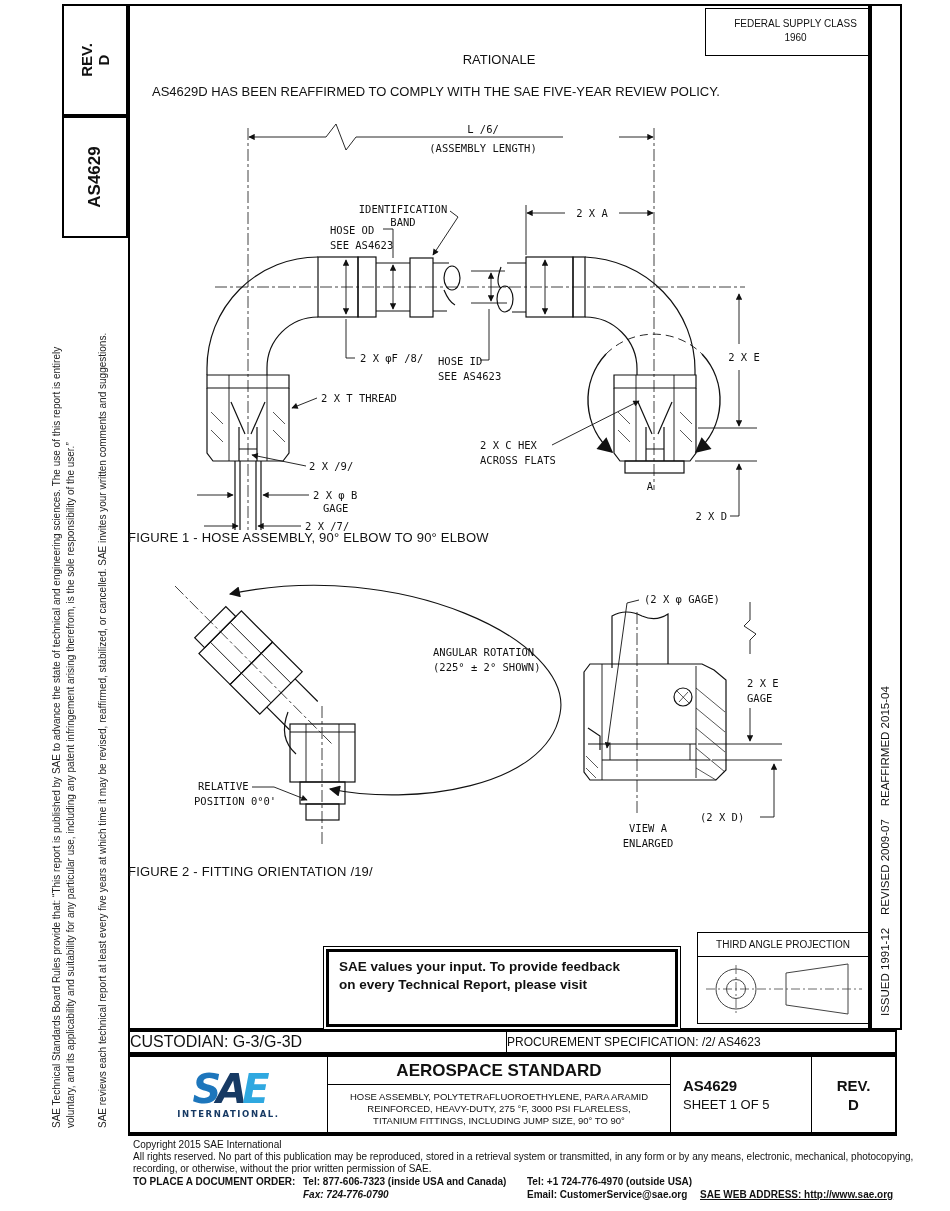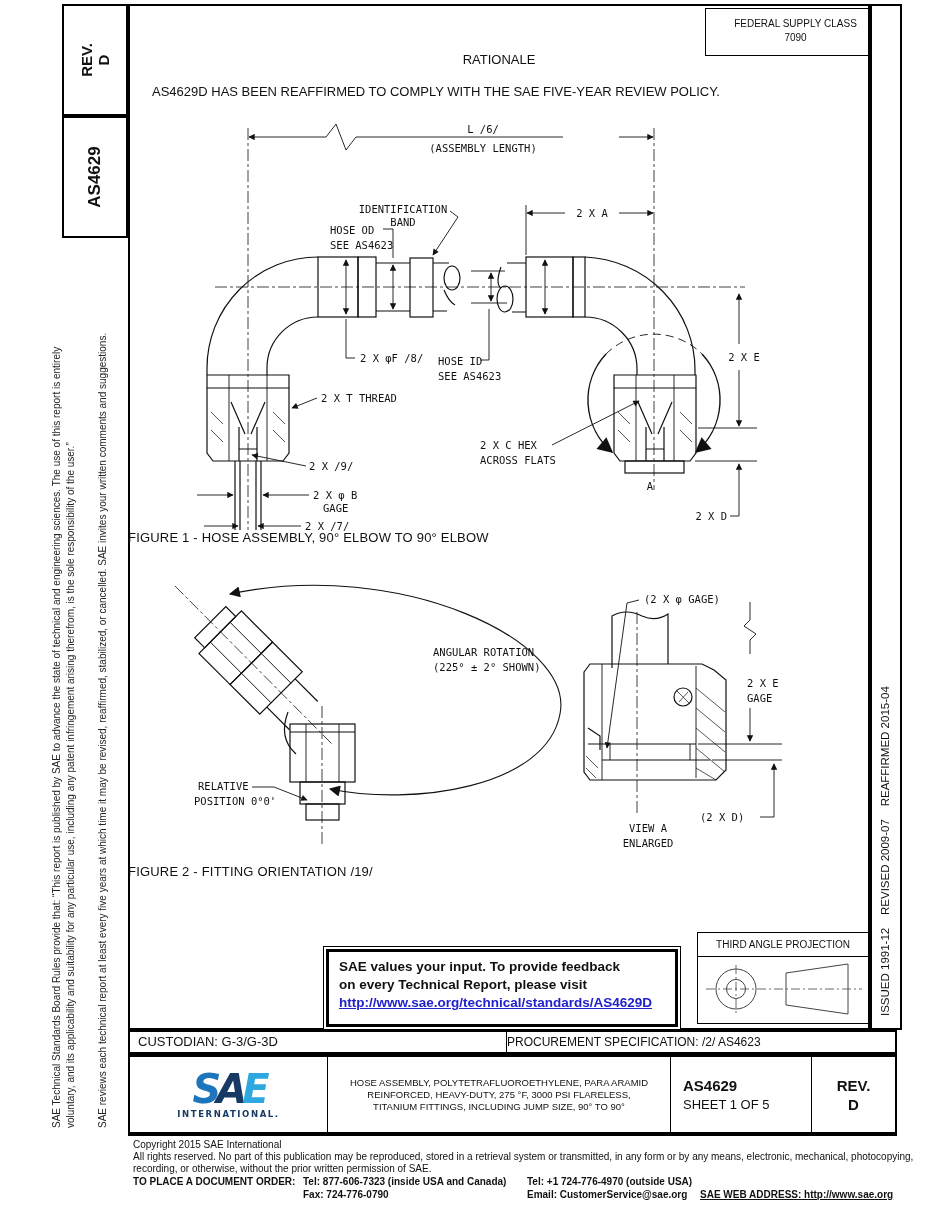--- a/index.html
+++ b/index.html
@@ -44,21 +44,21 @@
   <div class="rot" style="font-size:17px;font-weight:bold;">AS4629</div>
 </div>
 
 <div class="abs box" style="left:128px;top:4px;width:742px;height:1026px;"></div>
 
 <div class="abs box" style="left:870px;top:4px;width:32px;height:1026px;"></div>
 <div class="vcol" style="left:879px;top:1016px;font-size:11.5px;color:#111;">ISSUED 1991-12    REVISED 2009-07    REAFFIRMED 2015-04</div>
 
 <div class="abs thinbox" style="left:705px;top:8px;width:165px;height:48px;text-align:center;padding-top:8px;font-size:10px;line-height:14px;padding-left:16px;">
   <div>FEDERAL SUPPLY CLASS</div>
-  <div>7090</div>
+  <div>1960</div>
 </div>
 
 <div class="abs" style="left:128px;top:52px;width:742px;text-align:center;font-size:13px;">RATIONALE</div>
 <div class="abs" style="left:152px;top:84px;font-size:13px;">AS4629D HAS BEEN REAFFIRMED TO COMPLY WITH THE SAE FIVE-YEAR REVIEW POLICY.</div>
 
 <svg class="abs" style="left:133px;top:112px;" width="740" height="420" viewBox="0 0 740 420">
   <defs>
     <marker id="ah1" viewBox="0 0 10 10" refX="9" refY="5" markerWidth="10" markerHeight="7" orient="auto-start-reverse">
       <path d="M0,0 L10,5 L0,10 Z" fill="#111"></path>
     </marker>
@@ -246,49 +246,49 @@
     <text x="498" y="276" text-anchor="middle">VIEW A</text>
     <text x="498" y="291" text-anchor="middle">ENLARGED</text>
   </g>
 </svg>
 <div class="abs caption" style="left:128px;top:864px;width:742px;">FIGURE 2 - FITTING ORIENTATION /19/</div>
 
 <div class="abs feedback-outer" style="left:323px;top:946px;width:358px;height:84px;">
   <div class="feedback-inner">
     <div>SAE values your input. To provide feedback</div>
     <div>on every Technical Report, please visit</div>
-    <a class="feedback-link">http://www.sae.org/technical/standards/AS4629D</a>
   </div>
 </div>
 
 <div class="abs thinbox" style="left:697px;top:932px;width:172px;height:92px;">
   <div class="cell" style="border-bottom:1.5px solid #000;height:24px;text-align:center;font-size:10px;line-height:24px;">THIRD ANGLE PROJECTION</div>
   <svg width="169" height="63" viewBox="0 0 169 63">
     <g stroke="#444" fill="none" stroke-width="1">
       <path d="M 8,32 H 164 M 38,8 V 56" stroke-dasharray="9 3 2 3" stroke-width=".8"></path>
       <circle cx="38" cy="32" r="20"></circle>
       <circle cx="38" cy="32" r="9.5"></circle>
       <path d="M 88,16 L 150,7 V 57 L 88,48 Z"></path>
     </g>
   </svg>
 </div>
 
 <div class="abs box" style="left:128px;top:1030px;width:769px;height:24px;display:flex;">
-  <div class="cell" style="width:377px;border-right:1.5px solid #000;font-size:13px;line-height:20px;padding-left:8px;">CUSTODIAN: G-3/G-3D</div>
+  <div class="cell" style="width:377px;border-right:1.5px solid #000;font-size:16px;line-height:20px;">CUSTODIAN: G-3/G-3D</div>
   <div class="cell" style="flex:1;font-size:12px;line-height:20px;">PROCUREMENT SPECIFICATION: /2/ AS4623</div>
 </div>
 
 <div class="abs" style="left:128px;top:1054px;width:769px;height:82px;display:flex;border:2px solid #000;border-top:3px solid #000;border-bottom:4px solid #000;box-sizing:border-box;">
   <div class="cell center" style="width:198px;border-right:1.5px solid #000;flex-direction:column;">
     <div class="sae-logo">
       <span style="color:#1d76bc;">S</span><span style="color:#173a64;">A</span><span style="color:#2fa8e0;">E</span>
       <div class="sae-sub" style="color:#173a64;">INTERNATIONAL.</div>
     </div>
   </div>
   <div class="cell" style="width:343px;border-right:1.5px solid #000;display:flex;flex-direction:column;">
+    <div style="border-bottom:1.5px solid #000;text-align:center;font-weight:bold;font-size:17px;line-height:27px;height:27px;">AEROSPACE STANDARD</div>
     <div class="center" style="flex:1;flex-direction:column;font-size:9.5px;line-height:12px;text-align:center;">
       <div>HOSE ASSEMBLY, POLYTETRAFLUOROETHYLENE, PARA ARAMID</div>
       <div>REINFORCED, HEAVY-DUTY, 275 °F, 3000 PSI FLARELESS,</div>
       <div>TITANIUM FITTINGS, INCLUDING JUMP SIZE, 90° TO 90°</div>
     </div>
   </div>
   <div class="cell" style="width:141px;border-right:1.5px solid #000;display:flex;flex-direction:column;justify-content:center;padding-left:12px;box-sizing:border-box;">
     <div style="font-weight:bold;font-size:15px;line-height:20px;">AS4629</div>
     <div style="font-size:13px;line-height:18px;">SHEET 1 OF 5</div>
   </div>
@@ -297,15 +297,15 @@
     <div>D</div>
   </div>
 </div>
 
 <div class="abs copy" style="left:133px;top:1139px;">Copyright 2015 SAE International</div>
 <div class="abs copy" style="left:133px;top:1151px;">All rights reserved. No part of this publication may be reproduced, stored in a retrieval system or transmitted, in any form or by any means, electronic, mechanical, photocopying,</div>
 <div class="abs copy" style="left:133px;top:1163px;">recording, or otherwise, without the prior written permission of SAE.</div>
 <div class="abs copy b" style="left:133px;top:1176px;">TO PLACE A DOCUMENT ORDER:</div>
 <div class="abs copy b" style="left:303px;top:1176px;">Tel: 877-606-7323 (inside USA and Canada)</div>
 <div class="abs copy b" style="left:527px;top:1176px;">Tel: +1 724-776-4970 (outside USA)</div>
-<div class="abs copy b" style="left:303px;top:1189px;">Fax: 724-776-0790</div>
+<div class="abs copy b" style="left:303px;top:1189px;font-style:italic;">Fax: 724-776-0790</div>
 <div class="abs copy b" style="left:527px;top:1189px;">Email: CustomerService@sae.org</div>
 <div class="abs copy b" style="left:700px;top:1189px;text-decoration:underline;">SAE WEB ADDRESS: http://www.sae.org</div>
 
 </body></html>

